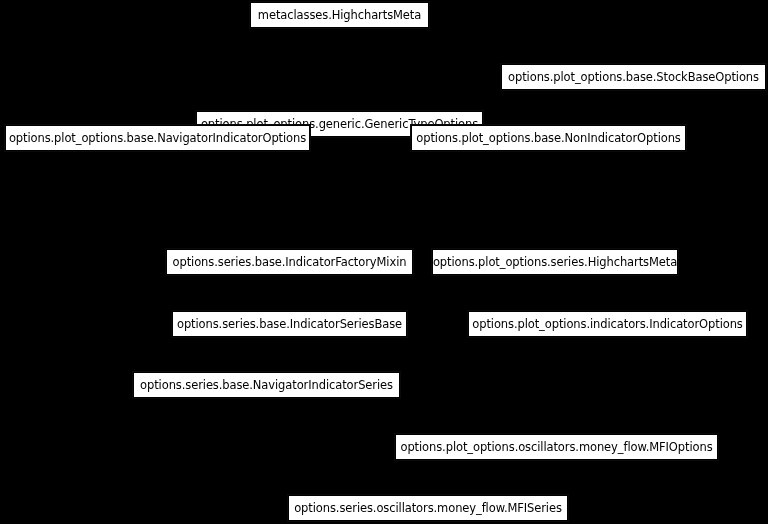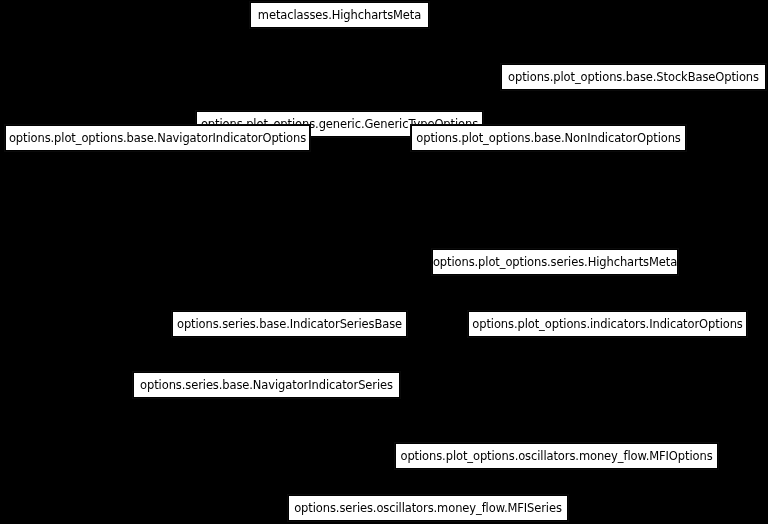--- a/index.html
+++ b/index.html
@@ -74,31 +74,34 @@
     </div>
     <div class="node" style="left: 501px; top: 64px; width: 265px; height: 26px; background: rgb(255, 255, 255); color: rgb(0, 0, 0); border-color: rgb(0, 0, 0);">
       <span class="node-label">options.plot_options.base.StockBaseOptions</span>
     </div>
     <div class="node" style="left: 5px; top: 125px; width: 305px; height: 26px; background: rgb(255, 255, 255); color: rgb(0, 0, 0); border-color: rgb(0, 0, 0);">
       <span class="node-label">options.plot_options.base.NavigatorIndicatorOptions</span>
     </div>
     <div class="node" style="left: 411px; top: 125px; width: 275px; height: 26px; background: rgb(255, 255, 255); color: rgb(0, 0, 0); border-color: rgb(0, 0, 0);">
       <span class="node-label">options.plot_options.base.NonIndicatorOptions</span>
     </div>
+    <div class="node" style="left: 166px; top: 249px; width: 247px; height: 26px; background: rgb(255, 255, 255); color: rgb(0, 0, 0); border-color: rgb(0, 0, 0);">
+      <span class="node-label">options.series.base.IndicatorFactoryMixin</span>
+    </div>
     <div class="node" style="left: 432px; top: 249px; width: 246px; height: 26px; background: rgb(255, 255, 255); color: rgb(0, 0, 0); border-color: rgb(0, 0, 0);">
       <span class="node-label">options.plot_options.series.HighchartsMeta</span>
     </div>
     <div class="node" style="left: 172px; top: 311px; width: 235px; height: 26px; background: rgb(255, 255, 255); color: rgb(0, 0, 0); border-color: rgb(0, 0, 0);">
       <span class="node-label">options.series.base.IndicatorSeriesBase</span>
     </div>
     <div class="node" style="left: 468px; top: 311px; width: 279px; height: 26px; background: rgb(255, 255, 255); color: rgb(0, 0, 0); border-color: rgb(0, 0, 0);">
       <span class="node-label">options.plot_options.indicators.IndicatorOptions</span>
     </div>
     <div class="node" style="left: 133px; top: 372px; width: 267px; height: 26px; background: rgb(255, 255, 255); color: rgb(0, 0, 0); border-color: rgb(0, 0, 0);">
       <span class="node-label">options.series.base.NavigatorIndicatorSeries</span>
     </div>
-    <div class="node" style="left: 395px; top: 434px; width: 323px; height: 26px; background: rgb(255, 255, 255); color: rgb(0, 0, 0); border-color: rgb(0, 0, 0); margin-top: 9px;">
+    <div class="node" style="left: 395px; top: 434px; width: 323px; height: 26px; background: rgb(255, 255, 255); color: rgb(0, 0, 0); border-color: rgb(0, 0, 0);">
       <span class="node-label">options.plot_options.oscillators.money_flow.MFIOptions</span>
     </div>
     <div class="node" style="left: 288px; top: 495px; width: 280px; height: 26px; background: rgb(255, 255, 255); color: rgb(0, 0, 0); border-color: rgb(0, 0, 0);">
       <span class="node-label">options.series.oscillators.money_flow.MFISeries</span>
     </div>
   </div>
 
 </body></html>

